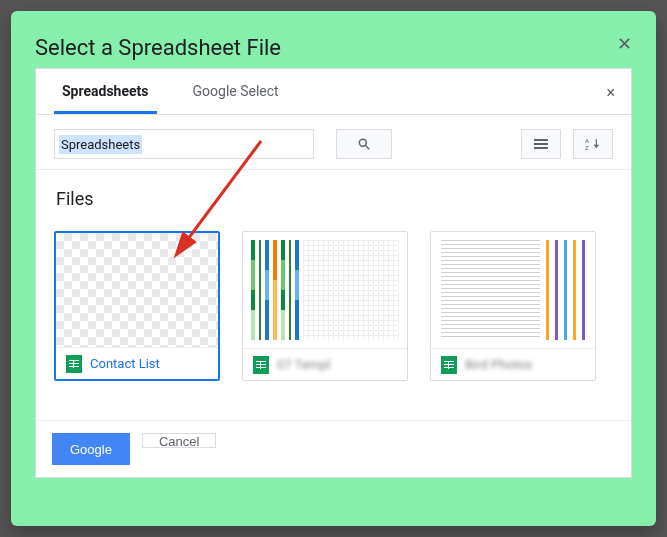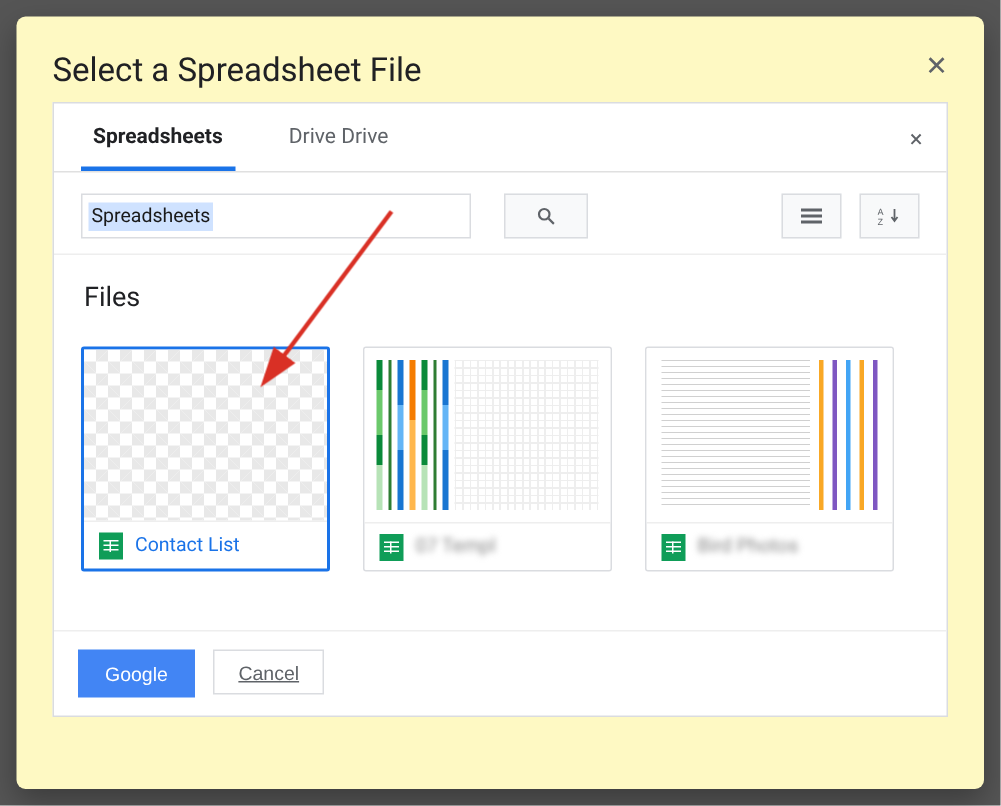--- a/index.html
+++ b/index.html
@@ -10,21 +10,21 @@
     width: 667px;
     height: 537px;
     overflow: hidden;
     display: flex;
     align-items: center;
     justify-content: center;
   }
   .outer {
     width: 645px;
     height: 515px;
-    background: #fef9c3;
+    background: #86efac;
     border-radius: 6px;
     position: relative;
     box-shadow: 0 8px 20px rgba(0,0,0,0.3);
     padding: 24px 24px 20px 24px;
   }
   .dlg-title { font-size: 22px; color: #202124; font-weight: 400; }
   .dlg-close {
     position: absolute; top: 22px; right: 24px;
     font-size: 18px; color: #5f6368; cursor: pointer;
   }
@@ -157,38 +157,38 @@
   .thumb-3 .t3{background:#42a5f5;}
   .thumb-3 .lines{flex:1;background:repeating-linear-gradient(#d0d0d0 0 1px,transparent 1px 4px);}
   .btnbar {
     display:flex; gap:12px; padding: 12px 16px; border-top:1px solid #eee;
   }
   .btn-primary{
     background:#4285f4; color:#fff; border:none; height:32px;
     padding:0 18px; font-size:13px; font-weight:500; cursor:pointer;
   }
   .btn-secondary{
-    background:#fff; color:#5f6368; border:1px solid #dadce0; height:30px;
-    padding:0 16px; font-size:13px; cursor:pointer;text-decoration:underline;
+    background:#fff; color:#5f6368; border:1px solid #dadce0; height:15px;
+    padding:0 16px; font-size:13px; cursor:pointer;
   }
   .arrow {
     position:absolute; pointer-events:none;
   }
 </style>
 </head>
 <body>
 
 <div class="outer">
   <div class="dlg-title">Select a Spreadsheet File</div>
   <div class="dlg-close">✕</div>
 
   <div class="panel">
     <div class="tabs">
       <div class="tab active">Spreadsheets</div>
-      <div class="tab">Drive Drive</div>
+      <div class="tab">Google Select</div>
       <div class="tabs-close">×</div>
     </div>
 
     <div class="toolbar">
       <div class="search-box">
         <span class="search-sel">Spreadsheets</span>
       </div>
       <div class="btn-outline btn-search">
         <svg width="14" height="14" viewBox="0 0 24 24" fill="none" stroke="#5f6368" stroke-width="2.5">
             <circle cx="10" cy="10" r="6"></circle>

